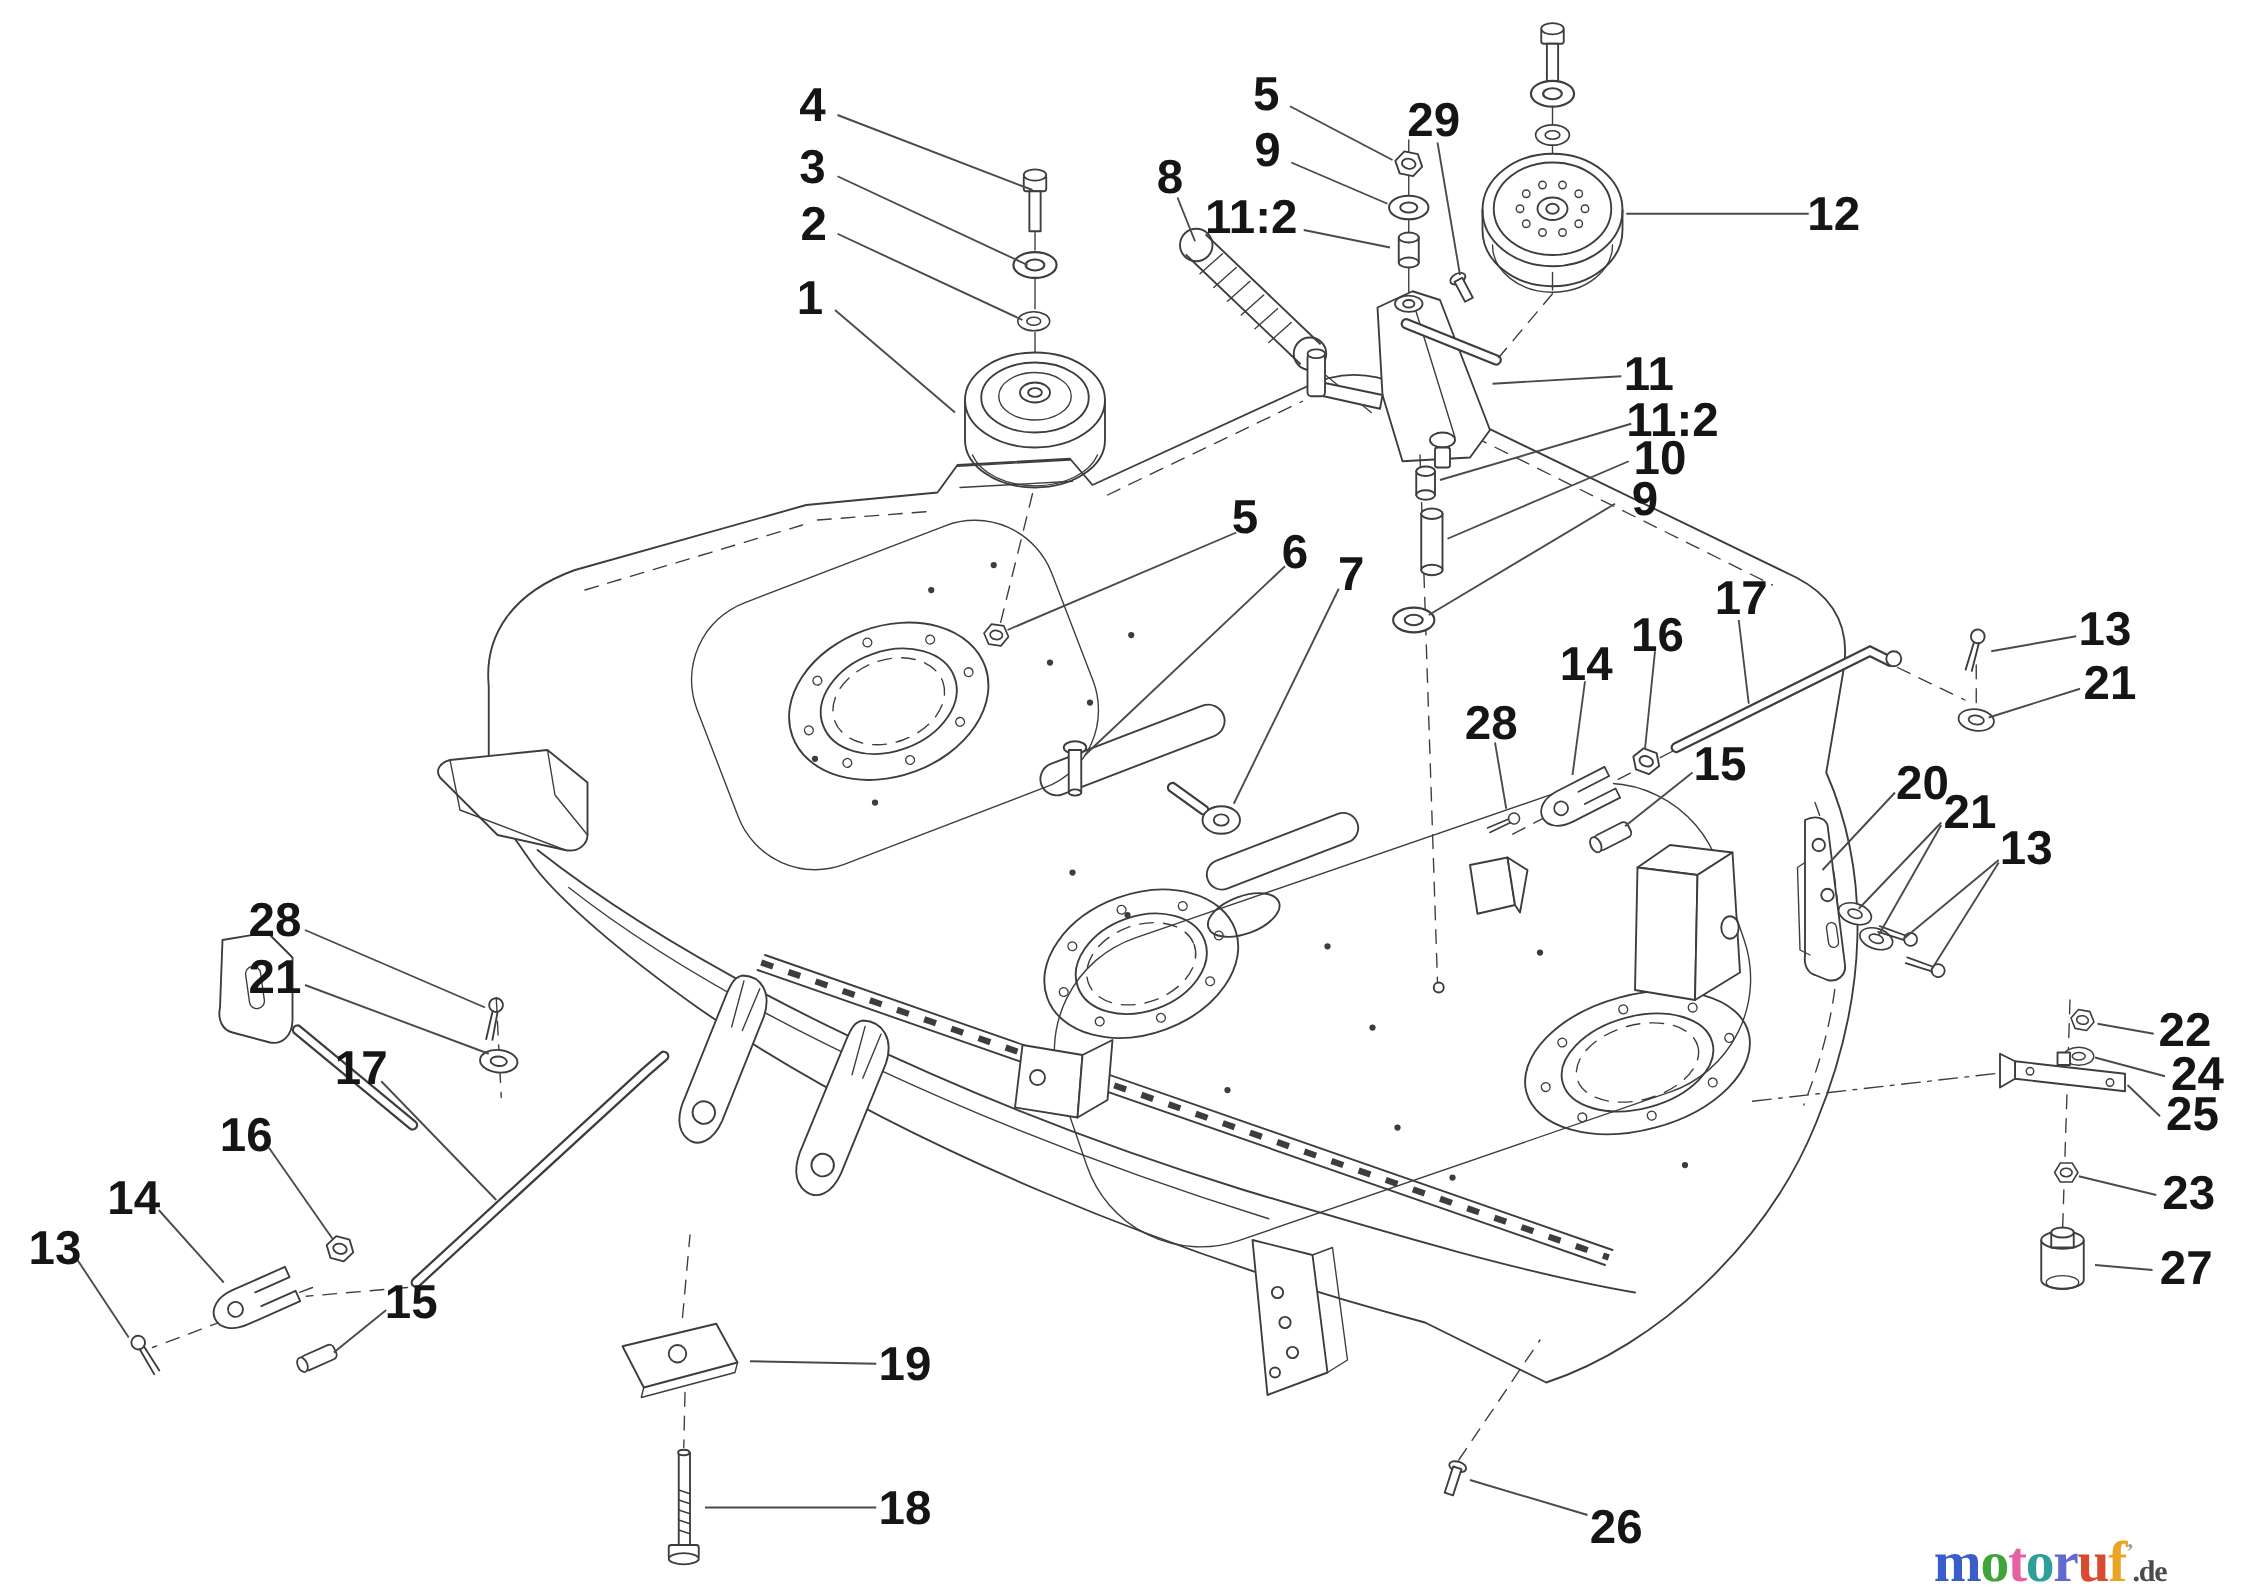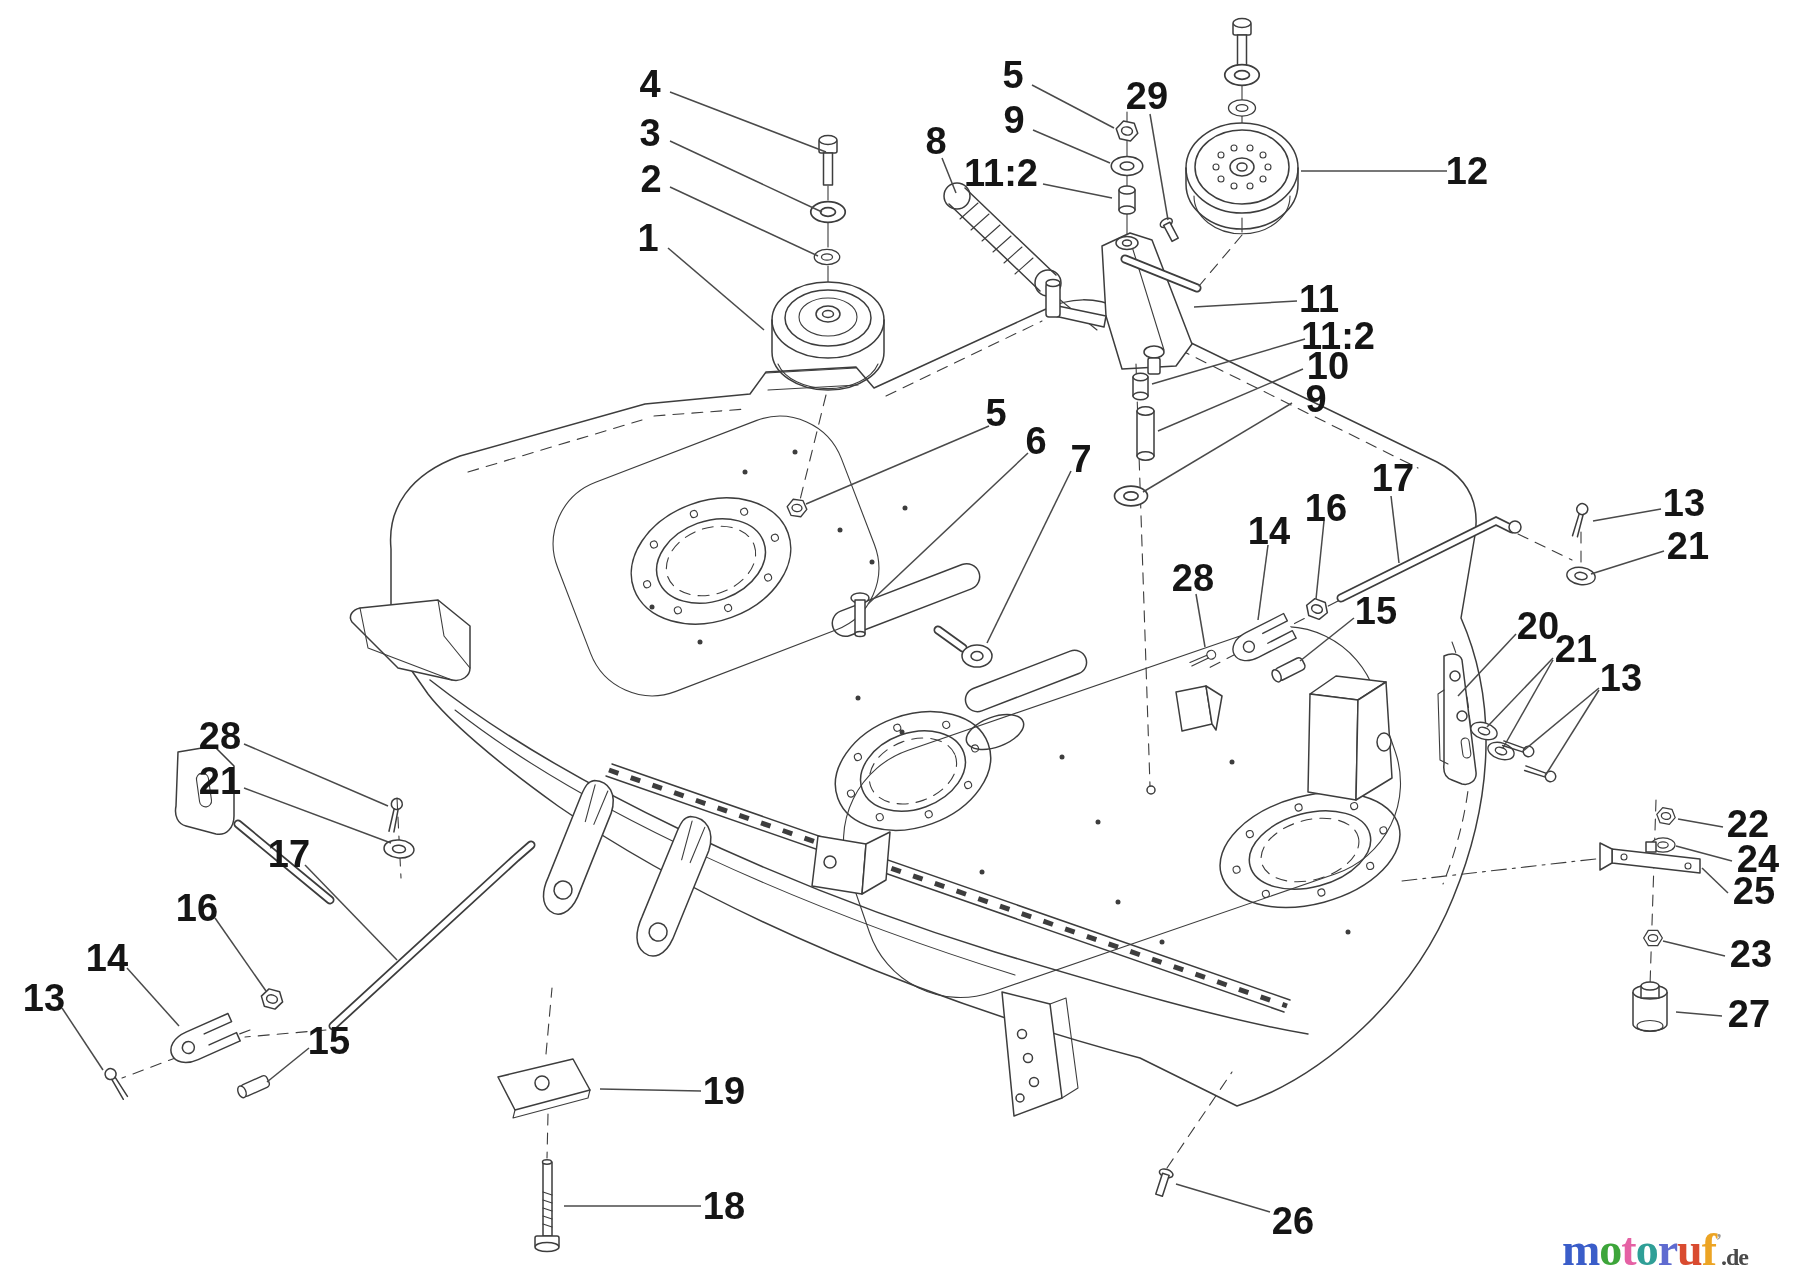--- a/index.html
+++ b/index.html
@@ -10,21 +10,21 @@
   .thin{stroke-width:1.1;}
   .fw{fill:#ffffff;stroke:#3d3d3d;stroke-width:1.5;stroke-linejoin:round;}
   .dash{stroke-dasharray:11 8;}
   .dashdot{stroke-dasharray:15 6 3 6;}
   .leader{stroke:#4a4a4a;stroke-width:1.5;fill:none;}
   .rodO{fill:none;stroke:#3d3d3d;stroke-width:9;stroke-linecap:round;}
   .rodI{fill:none;stroke:#ffffff;stroke-width:5.4;stroke-linecap:round;}
   .dot{fill:#3d3d3d;stroke:none;}
   text.callout-text{font-family:"Liberation Sans",sans-serif;font-weight:bold;font-size:38px;
          fill:#151515;text-anchor:middle;}
-  #watermark{position:absolute;right:52px;bottom:2px;font-family:"Liberation Serif",serif;
+  #watermark{position:absolute;right:67px;bottom:2px;font-family:"Liberation Serif",serif;
          font-weight:bold;font-size:46px;letter-spacing:-1px;line-height:1;}
   #watermark .suffix{font-size:24px;font-weight:bold;}
   #watermark .tick{font-size:18px;color:#9a9a9a;vertical-align:18px;}
 </style>
 </head>
 <body>
 
 <div class="stage">
 <svg id="diagram-svg" width="1800" height="1275" viewBox="0 0 1800 1275">
   <defs>

